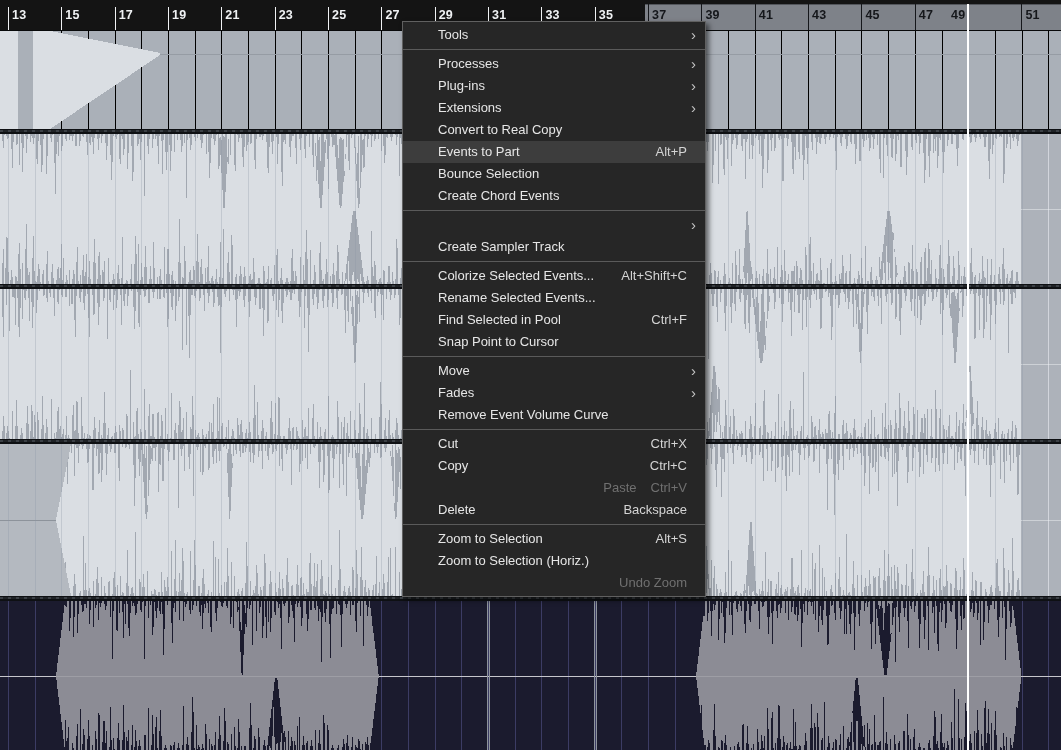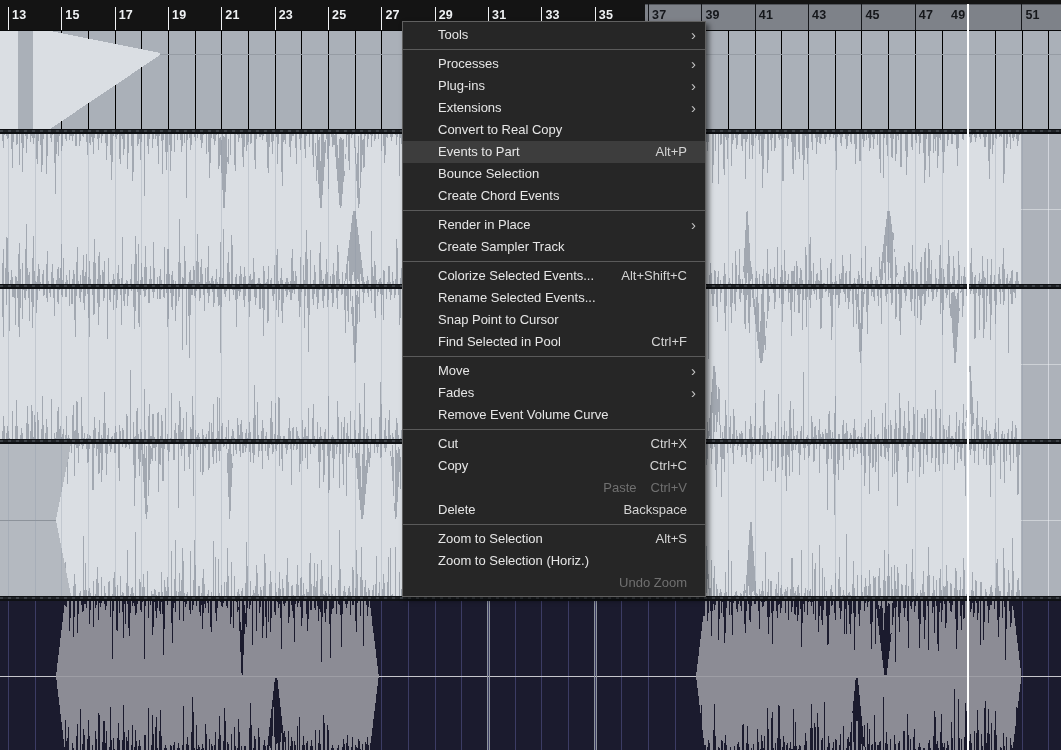--- a/index.html
+++ b/index.html
@@ -391,40 +391,39 @@
         <span class="sc">Alt+P</span>
       </div>
       <div class="menu-item">
         <span class="lbl">Bounce Selection</span>
       </div>
       <div class="menu-item">
         <span class="lbl">Create Chord Events</span>
       </div>
       <div class="menu-sep"></div>
       <div class="menu-item">
-        <span class="lbl">Render in Place</span>
         <span class="arrow">›</span>
       </div>
       <div class="menu-item">
         <span class="lbl">Create Sampler Track</span>
       </div>
       <div class="menu-sep"></div>
       <div class="menu-item">
         <span class="lbl">Colorize Selected Events...</span>
         <span class="sc">Alt+Shift+C</span>
       </div>
       <div class="menu-item">
         <span class="lbl">Rename Selected Events...</span>
       </div>
       <div class="menu-item">
-        <span class="lbl">Snap Point to Cursor</span>
-      </div>
-      <div class="menu-item">
         <span class="lbl">Find Selected in Pool</span>
         <span class="sc">Ctrl+F</span>
+      </div>
+      <div class="menu-item">
+        <span class="lbl">Snap Point to Cursor</span>
       </div>
       <div class="menu-sep"></div>
       <div class="menu-item">
         <span class="lbl">Move</span>
         <span class="arrow">›</span>
       </div>
       <div class="menu-item">
         <span class="lbl">Fades</span>
         <span class="arrow">›</span>
       </div>

